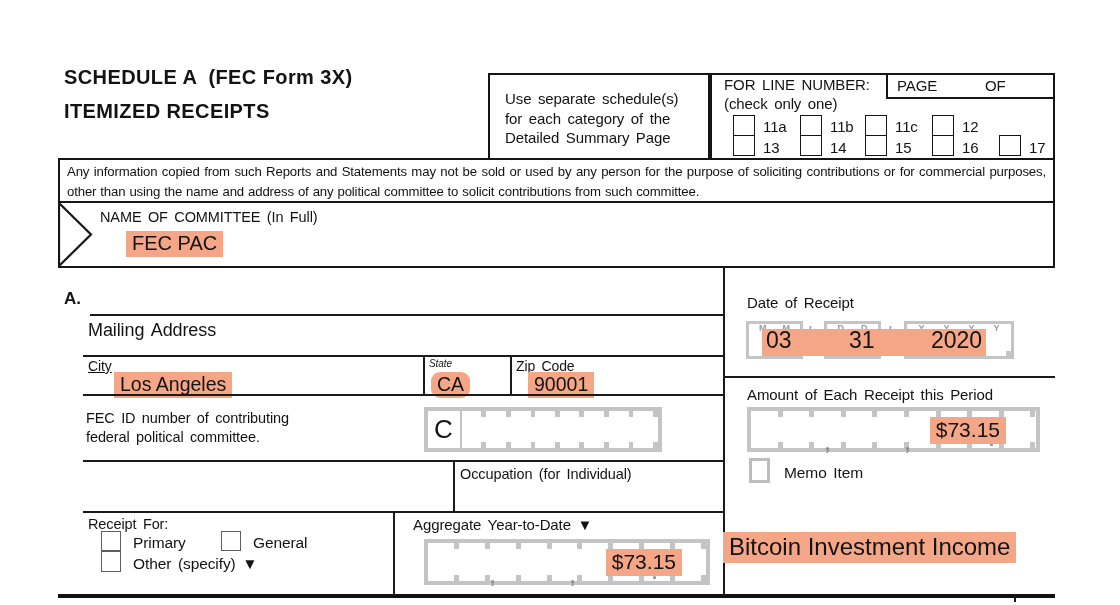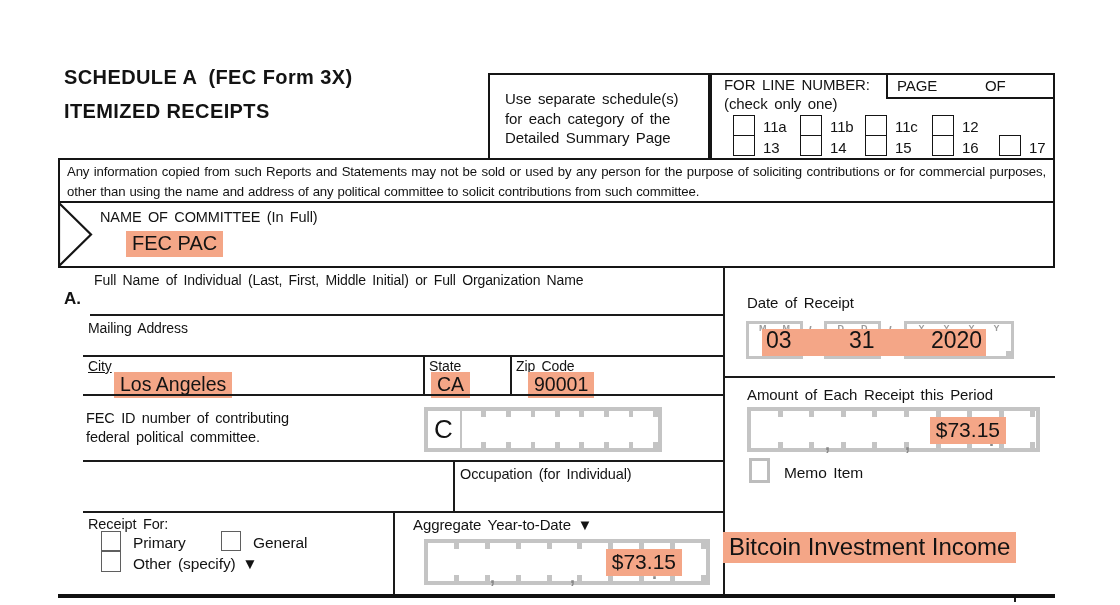--- a/index.html
+++ b/index.html
@@ -88,32 +88,31 @@
   <div class="bbox" style="left:58px;top:201px;width:997px;height:67px;border-left:none;"></div>
   <svg class="abs" style="left:58px;top:201px;" width="38" height="67" viewBox="0 0 38 67">
     <polygon points="1,2 33,33.5 1,65" fill="#ffffff" stroke="#151515" stroke-width="2.2"></polygon>
   </svg>
   <span class="lbl" style="left:100px;top:209px;">NAME OF COMMITTEE (In Full)</span>
   <span class="val hl" style="left:126px;top:231px;font-size:20px;">FEC PAC</span>
 
   <div class="vline" style="left:723px;top:266px;height:331px;"></div>
 
   <span class="abs" style="left:64px;top:289px;font-size:17px;font-weight:bold;">A.</span>
-  <span class="lbl" style="left:94px;top:272px;font-size:14px;">Full Name of Individual (Last, First, Middle Initial) or Full Organization Name</span>
   <div class="hline" style="left:90px;top:314px;width:634px;"></div>
 
-  <span class="lbl" style="left:88px;top:320px;font-size:14px;">Mailing Address</span>
+  <span class="lbl" style="left:88px;top:320px;font-size:18px;">Mailing Address</span>
   <div class="inputzone" style="left:88px;top:334px;width:630px;height:20px;"></div>
   <div class="hline" style="left:83px;top:355px;width:641px;"></div>
 
   <span class="lbl" style="left:88px;top:358px;font-size:14px;text-decoration:underline;">City</span>
   <span class="val hl" style="left:114px;top:372px;">Los Angeles</span>
   <div class="vline" style="left:423px;top:355px;height:40px;"></div>
-  <span class="lbl" style="left:429px;top:358px;font-size:14px;">State</span>
-  <span class="val hl" style="left:431px;top:372px;">CA</span>
+  <span class="lbl" style="left:429px;top:358px;font-size:10px;font-style:italic;">State</span>
+  <span class="val hl" style="left:431px;top:372px;border-radius:9px;">CA</span>
   <div class="vline" style="left:510px;top:355px;height:40px;"></div>
   <span class="lbl" style="left:516px;top:358px;font-size:14px;">Zip Code</span>
   <span class="val hl" style="left:528px;top:372px;">90001</span>
   <div class="hline" style="left:83px;top:394px;width:641px;"></div>
 
   <div class="lbl" style="left:86px;top:409px;width:225px;white-space:normal;line-height:1.32;">FEC ID number of contributing federal political committee.</div>
   <div class="comb" style="left:424px;top:407px;width:238px;height:45px;">
     <span class="fecprefix">C</span>
     <div class="fecdiv"></div>
     <div class="tickstrip t" style="left:34px;--cell:24.5px;"></div>

